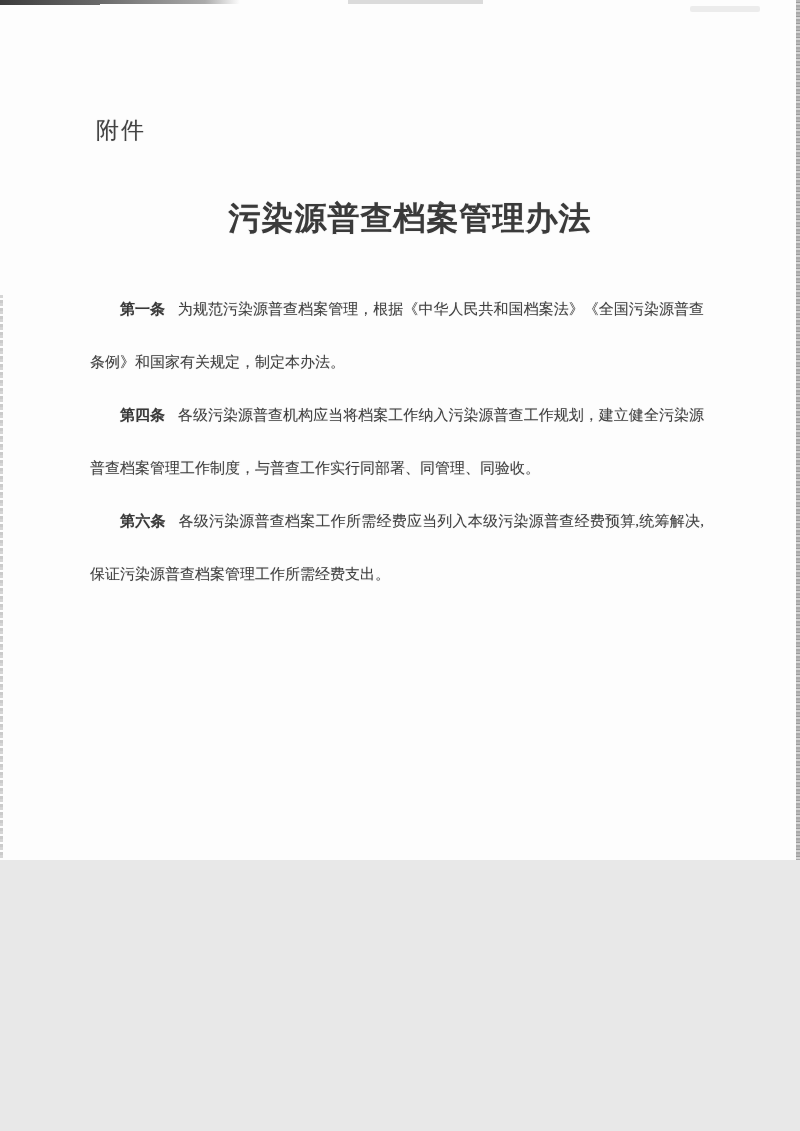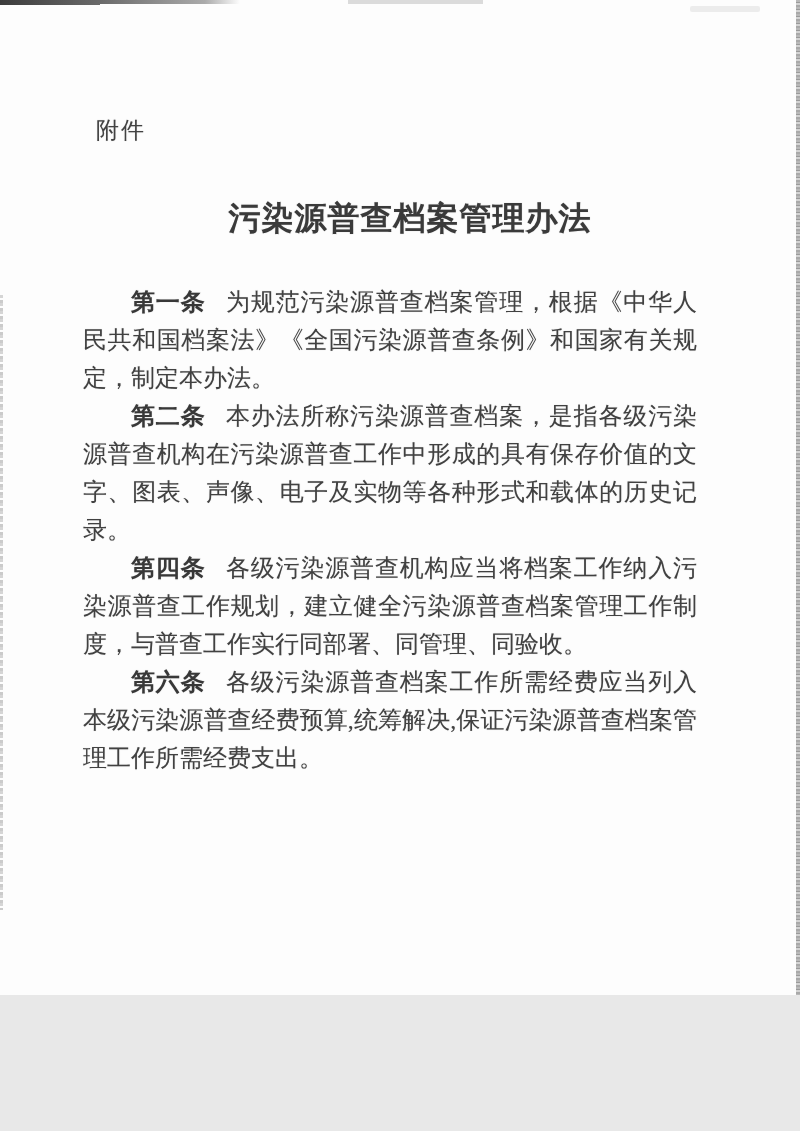--- a/index.html
+++ b/index.html
@@ -1,19 +1,19 @@
 <!DOCTYPE html>
 <html lang="zh"><head>
 <meta charset="utf-8">
 <style>
   html,body { margin:0; padding:0; background:#e8e8e8; }
   .page {
     position: relative;
     width: 800px;
-    height: 995px;
+    height: 860px;
     margin: 0 auto;
     background: #fdfdfd;
     overflow: hidden;
     font-family: "Liberation Serif", "DejaVu Serif", serif;
     color: #3f3f3f;
   }
 
   
   .artifact { position:absolute; pointer-events:none; }
   .art-top-1 { left:0; top:0; width:100px; height:5px;
@@ -43,22 +43,22 @@
     font-size:23px; letter-spacing:2px; color:#424242;
     text-shadow:0 0 1px rgba(90,90,90,.35);
   }
   .doc-title {
     position:absolute; left:10px; top:197px; width:100%;
     text-align:center; font-size:32px; font-weight:bold;
     letter-spacing:1px; color:#3a3a3a;
     text-shadow:0 0 1px rgba(80,80,80,.4);
   }
   .doc-body {
-    position:absolute; left:83px; top:283px; width:614px;
-    font-size:24px; line-height:38px;
+    position:absolute; left:90px; top:283px; width:614px;
+    font-size:15px; line-height:53px;
     text-align:justify; text-justify:inter-ideograph;
     color:#414141;
     text-shadow:0 0 1px rgba(100,100,100,.35);
   }
   .doc-body p { margin:0; text-indent:2em; }
   .clause { font-weight:bold; margin-right:0.85em; color:#383838; }
   .clause:empty { margin-right:0; }
 
   .page-footer {
     position:absolute; left:595px; top:1004px; width:130px;
@@ -82,21 +82,20 @@
   <div class="artifact art-right-dark"></div>
   <div class="artifact art-left"></div>
   <div class="artifact art-bottom-line"></div>
 
   <div class="attachment-label">附件</div>
 
   <div class="doc-title">污染源普查档案管理办法</div>
 
   <div class="doc-body">
     <p><span class="clause">第一条</span><span>为规范污染源普查档案管理，根据《中华人民共和国档案法》《全国污染源普查条例》和国家有关规定，制定本办法。</span></p>
-    <p><span class="clause">第二条</span><span>本办法所称污染源普查档案，是指各级污染源普查机构在污染源普查工作中形成的具有保存价值的文字、图表、声像、电子及实物等各种形式和载体的历史记录。</span></p>
     <p><span class="clause">第四条</span><span>各级污染源普查机构应当将档案工作纳入污染源普查工作规划，建立健全污染源普查档案管理工作制度，与普查工作实行同部署、同管理、同验收。</span></p>
     <p><span class="clause">第六条</span><span>各级污染源普查档案工作所需经费应当列入本级污染源普查经费预算,统筹解决,保证污染源普查档案管理工作所需经费支出。</span></p>
   </div>
 
   <div class="page-footer">
     <span class="dash-left">—</span>
     <span class="num">3</span>
     <span class="dash-right">—</span>
   </div>
 

